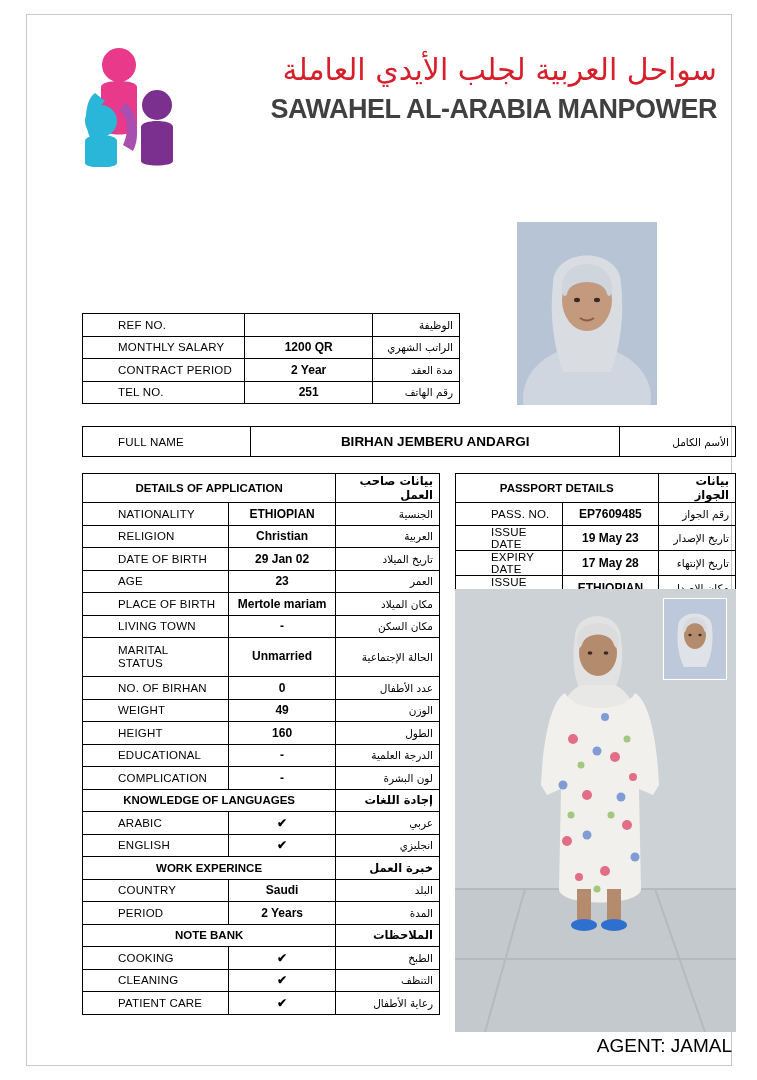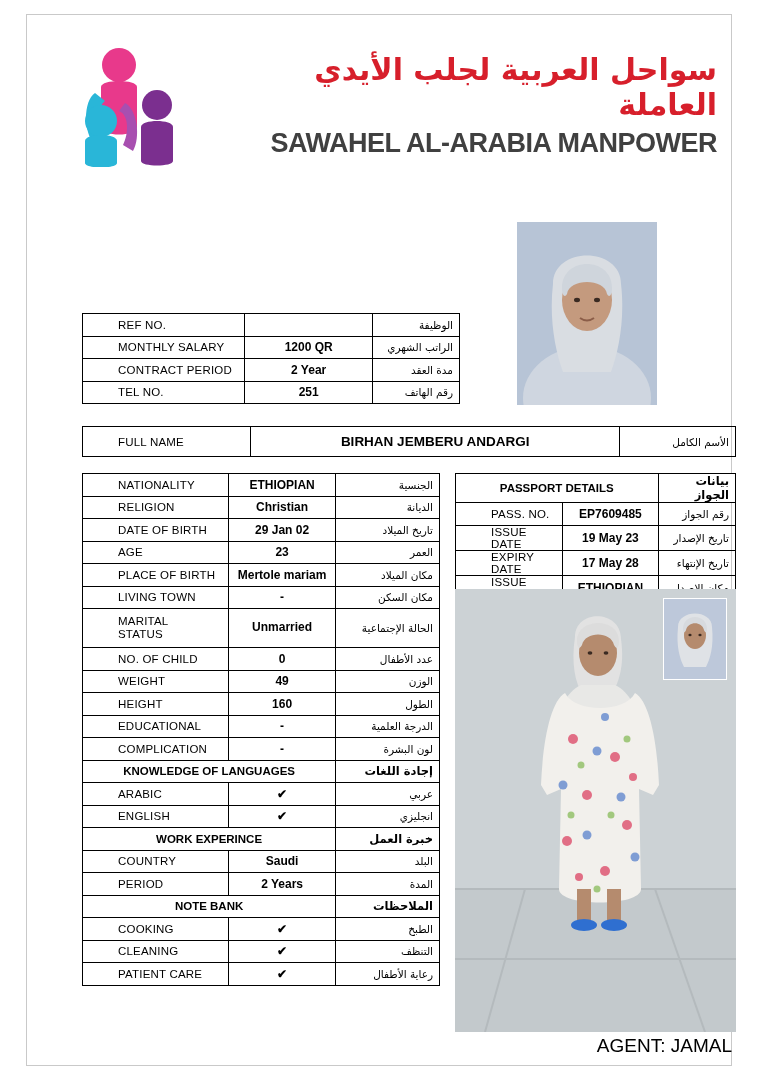--- a/index.html
+++ b/index.html
@@ -4,21 +4,21 @@
 <style>
   html,body{margin:0;padding:0;background:#ffffff;}
   body{width:757px;height:1080px;font-family:"Liberation Sans",sans-serif;color:#000;}
   .page{position:relative;width:757px;height:1080px;background:#fff;box-sizing:border-box;}
   .sheet{position:absolute;left:26px;top:14px;width:706px;height:1052px;border:1px solid #c9c9c9;background:#fff;box-sizing:border-box;}
 
   
   .header{position:absolute;left:14px;top:18px;width:678px;height:140px;}
   .logo{position:absolute;left:30px;top:8px;width:120px;height:126px;}
   .titles{position:absolute;left:160px;top:20px;width:516px;text-align:right;}
-  .title-ar{font-family:"DejaVu Sans",sans-serif;font-size:30px;font-weight:bold;color:#d71f2b;line-height:1.15;direction:rtl;margin-left:41px;}
+  .title-ar{font-family:"DejaVu Sans",sans-serif;font-size:30px;font-weight:normal;color:#d71f2b;line-height:1.15;direction:rtl;margin-left:41px;}
   .title-en{font-size:27px;font-weight:bold;color:#404040;letter-spacing:-0.5px;margin-top:6px;}
 
   
   .photo-top{position:absolute;left:490px;top:207px;width:140px;height:183px;background:#b9c6d8;overflow:hidden;}
 
   
   table{border-collapse:collapse;}
   td{border:1px solid #000;font-size:11.5px;padding:0 6px;height:21.5px;vertical-align:middle;}
   .lbl{font-size:11.5px;letter-spacing:0.2px;padding-left:35px;}
   .val{text-align:center;font-weight:bold;font-size:12px;}
@@ -127,29 +127,33 @@
       <tr>
         <td class="lbl">FULL NAME</td>
         <td class="val">BIRHAN JEMBERU ANDARGI</td>
         <td class="ar">الأسم الكامل</td>
       </tr>
     </tbody>
   </table>
 
   <table class="tbl-left">
     <tbody>
+      <tr class="sec">
+        <td class="sec-en" colspan="2">DETAILS OF APPLICATION</td>
+        <td class="ar">بيانات صاحب العمل</td>
+      </tr>
       <tr>
         <td class="lbl">NATIONALITY</td>
         <td class="val">ETHIOPIAN</td>
         <td class="ar">الجنسية</td>
       </tr>
       <tr>
         <td class="lbl">RELIGION</td>
         <td class="val">Christian</td>
-        <td class="ar">الديانة</td>
+        <td class="ar">العربية</td>
       </tr>
       <tr>
         <td class="lbl">DATE OF BIRTH</td>
         <td class="val">29 Jan 02</td>
         <td class="ar">تاريخ الميلاد</td>
       </tr>
       <tr>
         <td class="lbl">AGE</td>
         <td class="val">23</td>
         <td class="ar">العمر</td>
@@ -163,21 +167,21 @@
         <td class="lbl">LIVING TOWN</td>
         <td class="val">-</td>
         <td class="ar">مكان السكن</td>
       </tr>
       <tr>
         <td class="lbl twoline">MARITAL<br>STATUS</td>
         <td class="val twoline">Unmarried</td>
         <td class="ar twoline">الحالة الإجتماعية</td>
       </tr>
       <tr>
-        <td class="lbl">NO. OF CHILD</td>
+        <td class="lbl">NO. OF BIRHAN</td>
         <td class="val">0</td>
         <td class="ar">عدد الأطفال</td>
       </tr>
       <tr>
         <td class="lbl">WEIGHT</td>
         <td class="val">49</td>
         <td class="ar">الوزن</td>
       </tr>
       <tr>
         <td class="lbl">HEIGHT</td>

